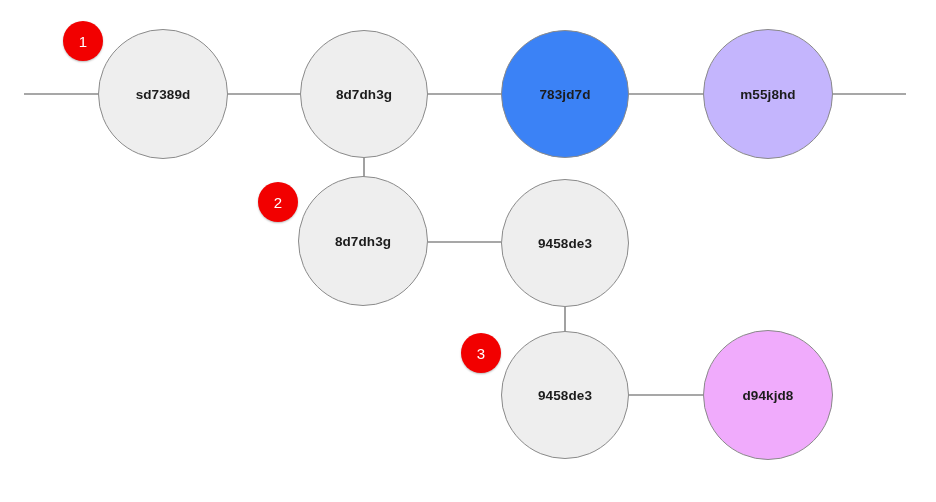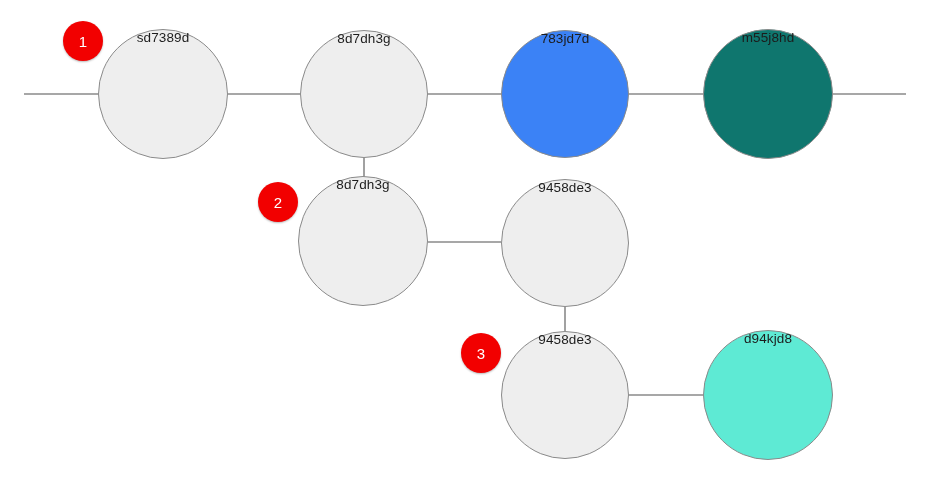--- a/index.html
+++ b/index.html
@@ -26,23 +26,24 @@
     width: 936px;
     height: 502px;
   }
   .node {
     position: absolute;
     box-sizing: border-box;
     border-radius: 50%;
     background: #eeeeee;
     border: 1.4px solid #8a8a8a;
     display: flex;
-    align-items: flex-start;
+    align-items: center;
     justify-content: center;
     z-index: 2;
+    font-weight: bold;
   }
   .node-label {
     font-size: 13.5px;
     color: #1c1c1c;
     font-family: "Liberation Sans", sans-serif;
     letter-spacing: 0.1px;
     white-space: nowrap;
     user-select: none;
   }
   .badge {
@@ -84,33 +85,33 @@
   <div id="node-layer">
       <div class="node" style="left: 98px; top: 29px; width: 130px; height: 130px; background: rgb(238, 238, 238); border-color: rgb(138, 138, 138);">
         <span class="node-label" style="color: rgb(28, 28, 28);">sd7389d</span>
       </div>
       <div class="node" style="left: 300px; top: 30px; width: 128px; height: 128px; background: rgb(238, 238, 238); border-color: rgb(138, 138, 138);">
         <span class="node-label" style="color: rgb(28, 28, 28);">8d7dh3g</span>
       </div>
       <div class="node" style="left: 501px; top: 30px; width: 128px; height: 128px; background: #3b82f6; border-color: rgb(138, 138, 138);">
         <span class="node-label" style="color: rgb(28, 28, 28);">783jd7d</span>
       </div>
-      <div class="node" style="left: 703px; top: 29px; width: 130px; height: 130px; background: #0f766e; border-color: rgb(138, 138, 138);">
+      <div class="node" style="left: 703px; top: 29px; width: 130px; height: 130px; background: #c4b5fd; border-color: rgb(138, 138, 138);">
         <span class="node-label" style="color: rgb(28, 28, 28);">m55j8hd</span>
       </div>
       <div class="node" style="left: 298px; top: 176px; width: 130px; height: 130px; background: rgb(238, 238, 238); border-color: rgb(138, 138, 138);">
         <span class="node-label" style="color: rgb(28, 28, 28);">8d7dh3g</span>
       </div>
       <div class="node" style="left: 501px; top: 179px; width: 128px; height: 128px; background: rgb(238, 238, 238); border-color: rgb(138, 138, 138);">
         <span class="node-label" style="color: rgb(28, 28, 28);">9458de3</span>
       </div>
       <div class="node" style="left: 501px; top: 331px; width: 128px; height: 128px; background: rgb(238, 238, 238); border-color: rgb(138, 138, 138);">
         <span class="node-label" style="color: rgb(28, 28, 28);">9458de3</span>
       </div>
-      <div class="node" style="left: 703px; top: 330px; width: 130px; height: 130px; background: #5eead4; border-color: rgb(138, 138, 138);">
+      <div class="node" style="left: 703px; top: 330px; width: 130px; height: 130px; background: #f0abfc; border-color: rgb(138, 138, 138);">
         <span class="node-label" style="color: rgb(28, 28, 28);">d94kjd8</span>
       </div>
     </div>
   <div id="badge-layer">
       <div class="badge" style="left: 63px; top: 21px; width: 40px; height: 40px; background: rgb(242, 0, 0);">
         <span class="badge-label" style="color: rgb(255, 255, 255);">1</span>
       </div>
       <div class="badge" style="left: 258px; top: 182px; width: 40px; height: 40px; background: rgb(242, 0, 0);">
         <span class="badge-label" style="color: rgb(255, 255, 255);">2</span>
       </div>

